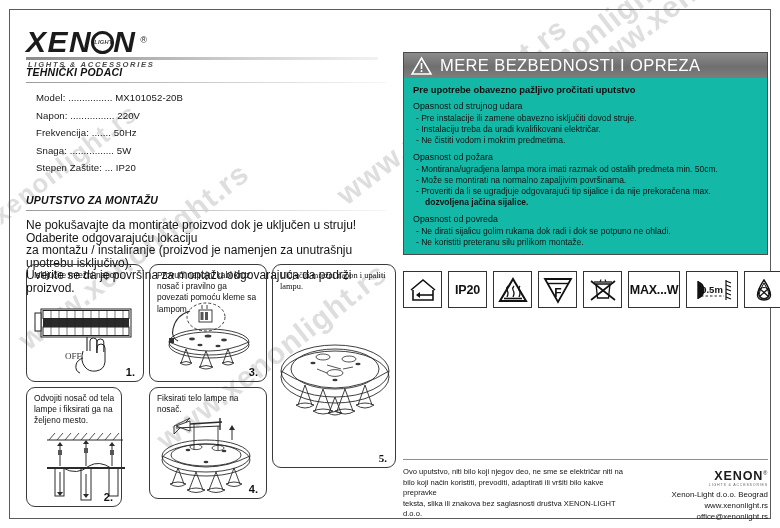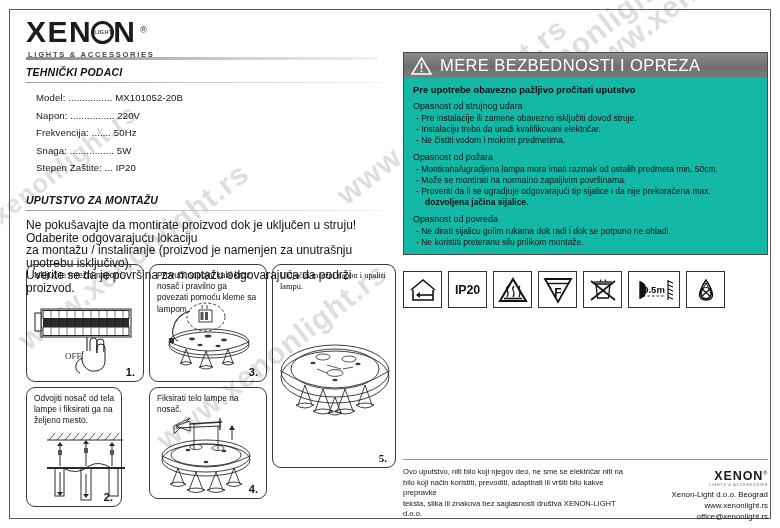--- a/index.html
+++ b/index.html
@@ -49,21 +49,21 @@
     z-index: 10;
   }
   #inner {
     position: absolute;
     left: 12px; top: 12px;
     width: 756px; height: 504px;
     z-index: 12;
   }
 
   
-  #logo-block { position: absolute; left: 14px; top: 5px; width: 200px; }
+  #logo-block { position: absolute; left: 14px; top: 15px; width: 200px; font-style: italic; }
   .logo-word {
     font-family: "Liberation Sans", sans-serif;
     font-size: 30px; font-weight: bold;
     letter-spacing: 1.5px;
     color: #1b1b1b;
     line-height: 30px;
     position: relative;
     display: inline-block;
   }
   .logo-word .xbold { font-weight: bold; }
@@ -540,20 +540,23 @@
         <svg width="32" height="28" viewBox="0 0 32 28">
           <path d="M9 8 L23 8 L21.5 22 L10.5 22 Z" fill="none" stroke="#111" stroke-width="1.3"></path>
           <line x1="7" y1="6" x2="25" y2="6" stroke="#111" stroke-width="1.3"></line>
           <line x1="13" y1="6" x2="14" y2="3.5" stroke="#111" stroke-width="1.1"></line>
           <line x1="19" y1="6" x2="18" y2="3.5" stroke="#111" stroke-width="1.1"></line>
           <line x1="4" y1="24" x2="28" y2="5" stroke="#111" stroke-width="1.6"></line>
           <line x1="4" y1="5" x2="28" y2="24" stroke="#111" stroke-width="1.6"></line>
         </svg>
       </div>
 
+      <div class="sym wide">
+        <span class="sym-txt">MAX...W</span>
+      </div>
 
       <div class="sym wide">
         <svg width="48" height="28" viewBox="0 0 48 28">
           <path d="M10 5 a9.5 9.5 0 0 1 0 18 Z" fill="#111"></path>
           <line x1="10" y1="5" x2="10" y2="23" stroke="#111" stroke-width="1.4"></line>
           <text x="24" y="17" text-anchor="middle" font-family="Liberation Sans, sans-serif" font-size="9.5" font-weight="bold" fill="#111">0.5m</text>
           <line x1="13" y1="20" x2="36" y2="20" stroke="#111" stroke-width=".9" stroke-dasharray="2.5 2"></line>
           <g stroke="#111" stroke-width="1.2" fill="none">
             <path d="M38 5 l5 2 M38 9 l5 2 M38 13 l5 2 M38 17 l5 2 M38 21 l5 2"></path>
             <line x1="38" y1="4" x2="38" y2="24"></line>

